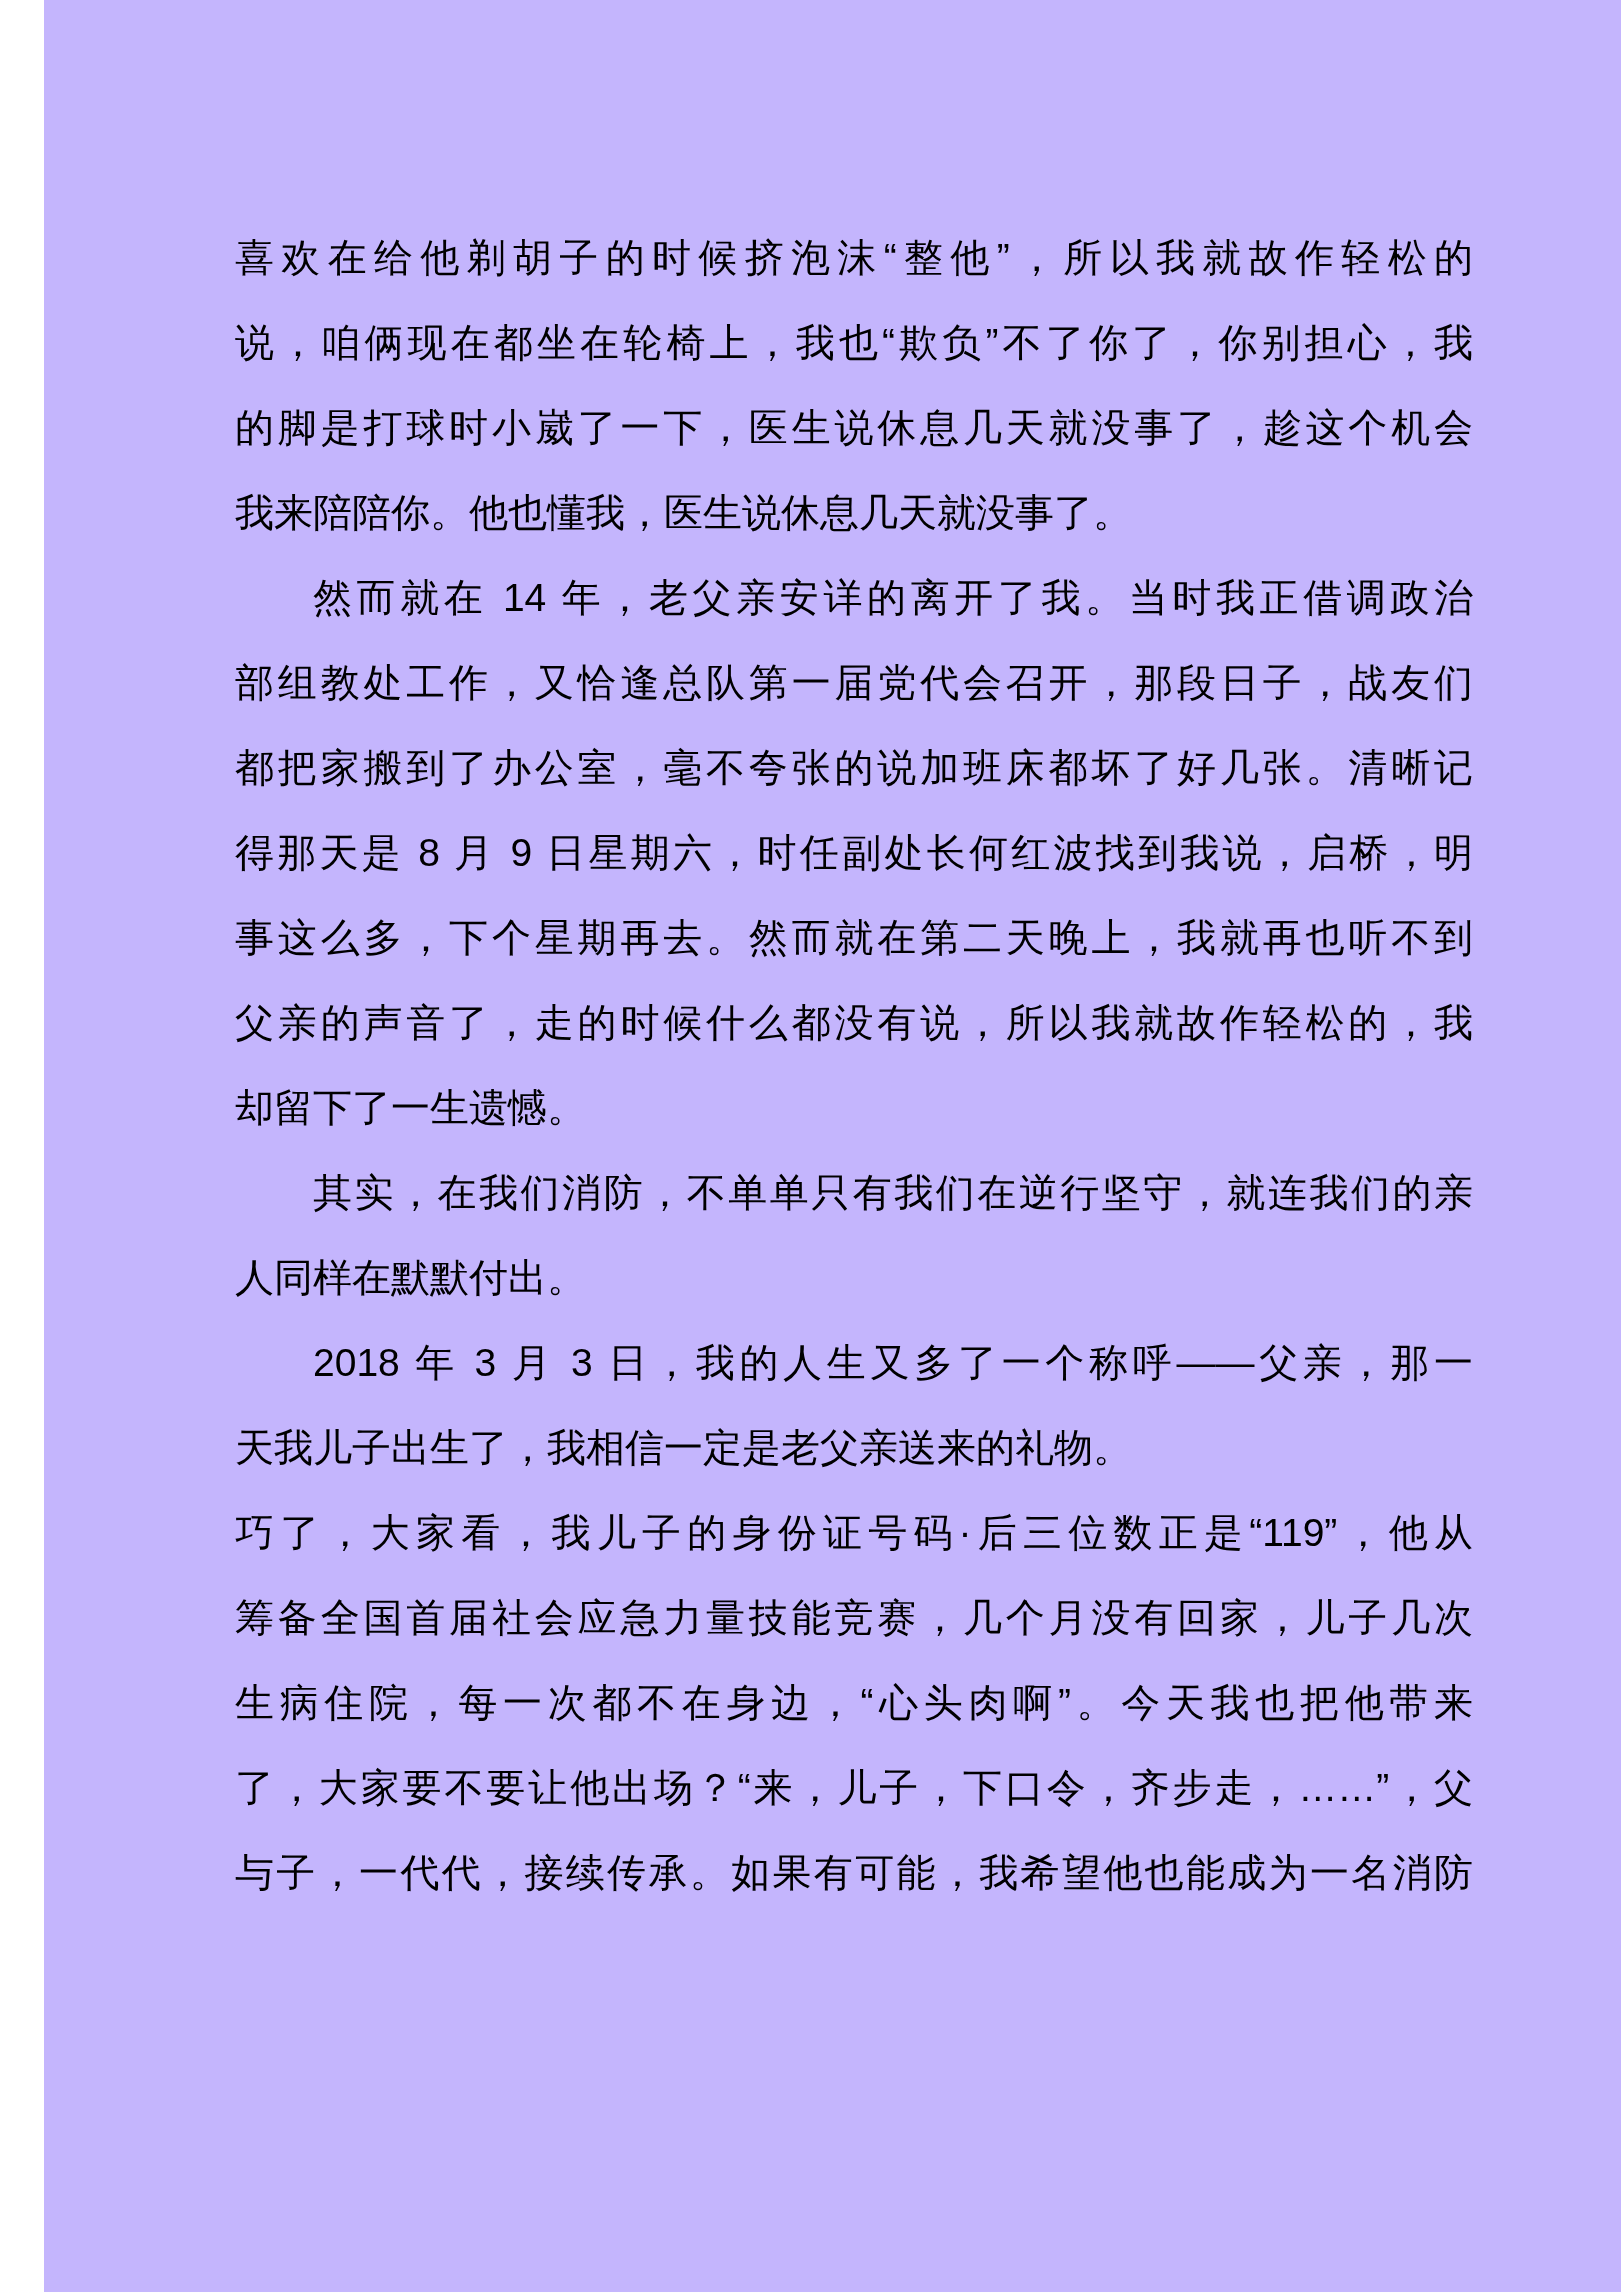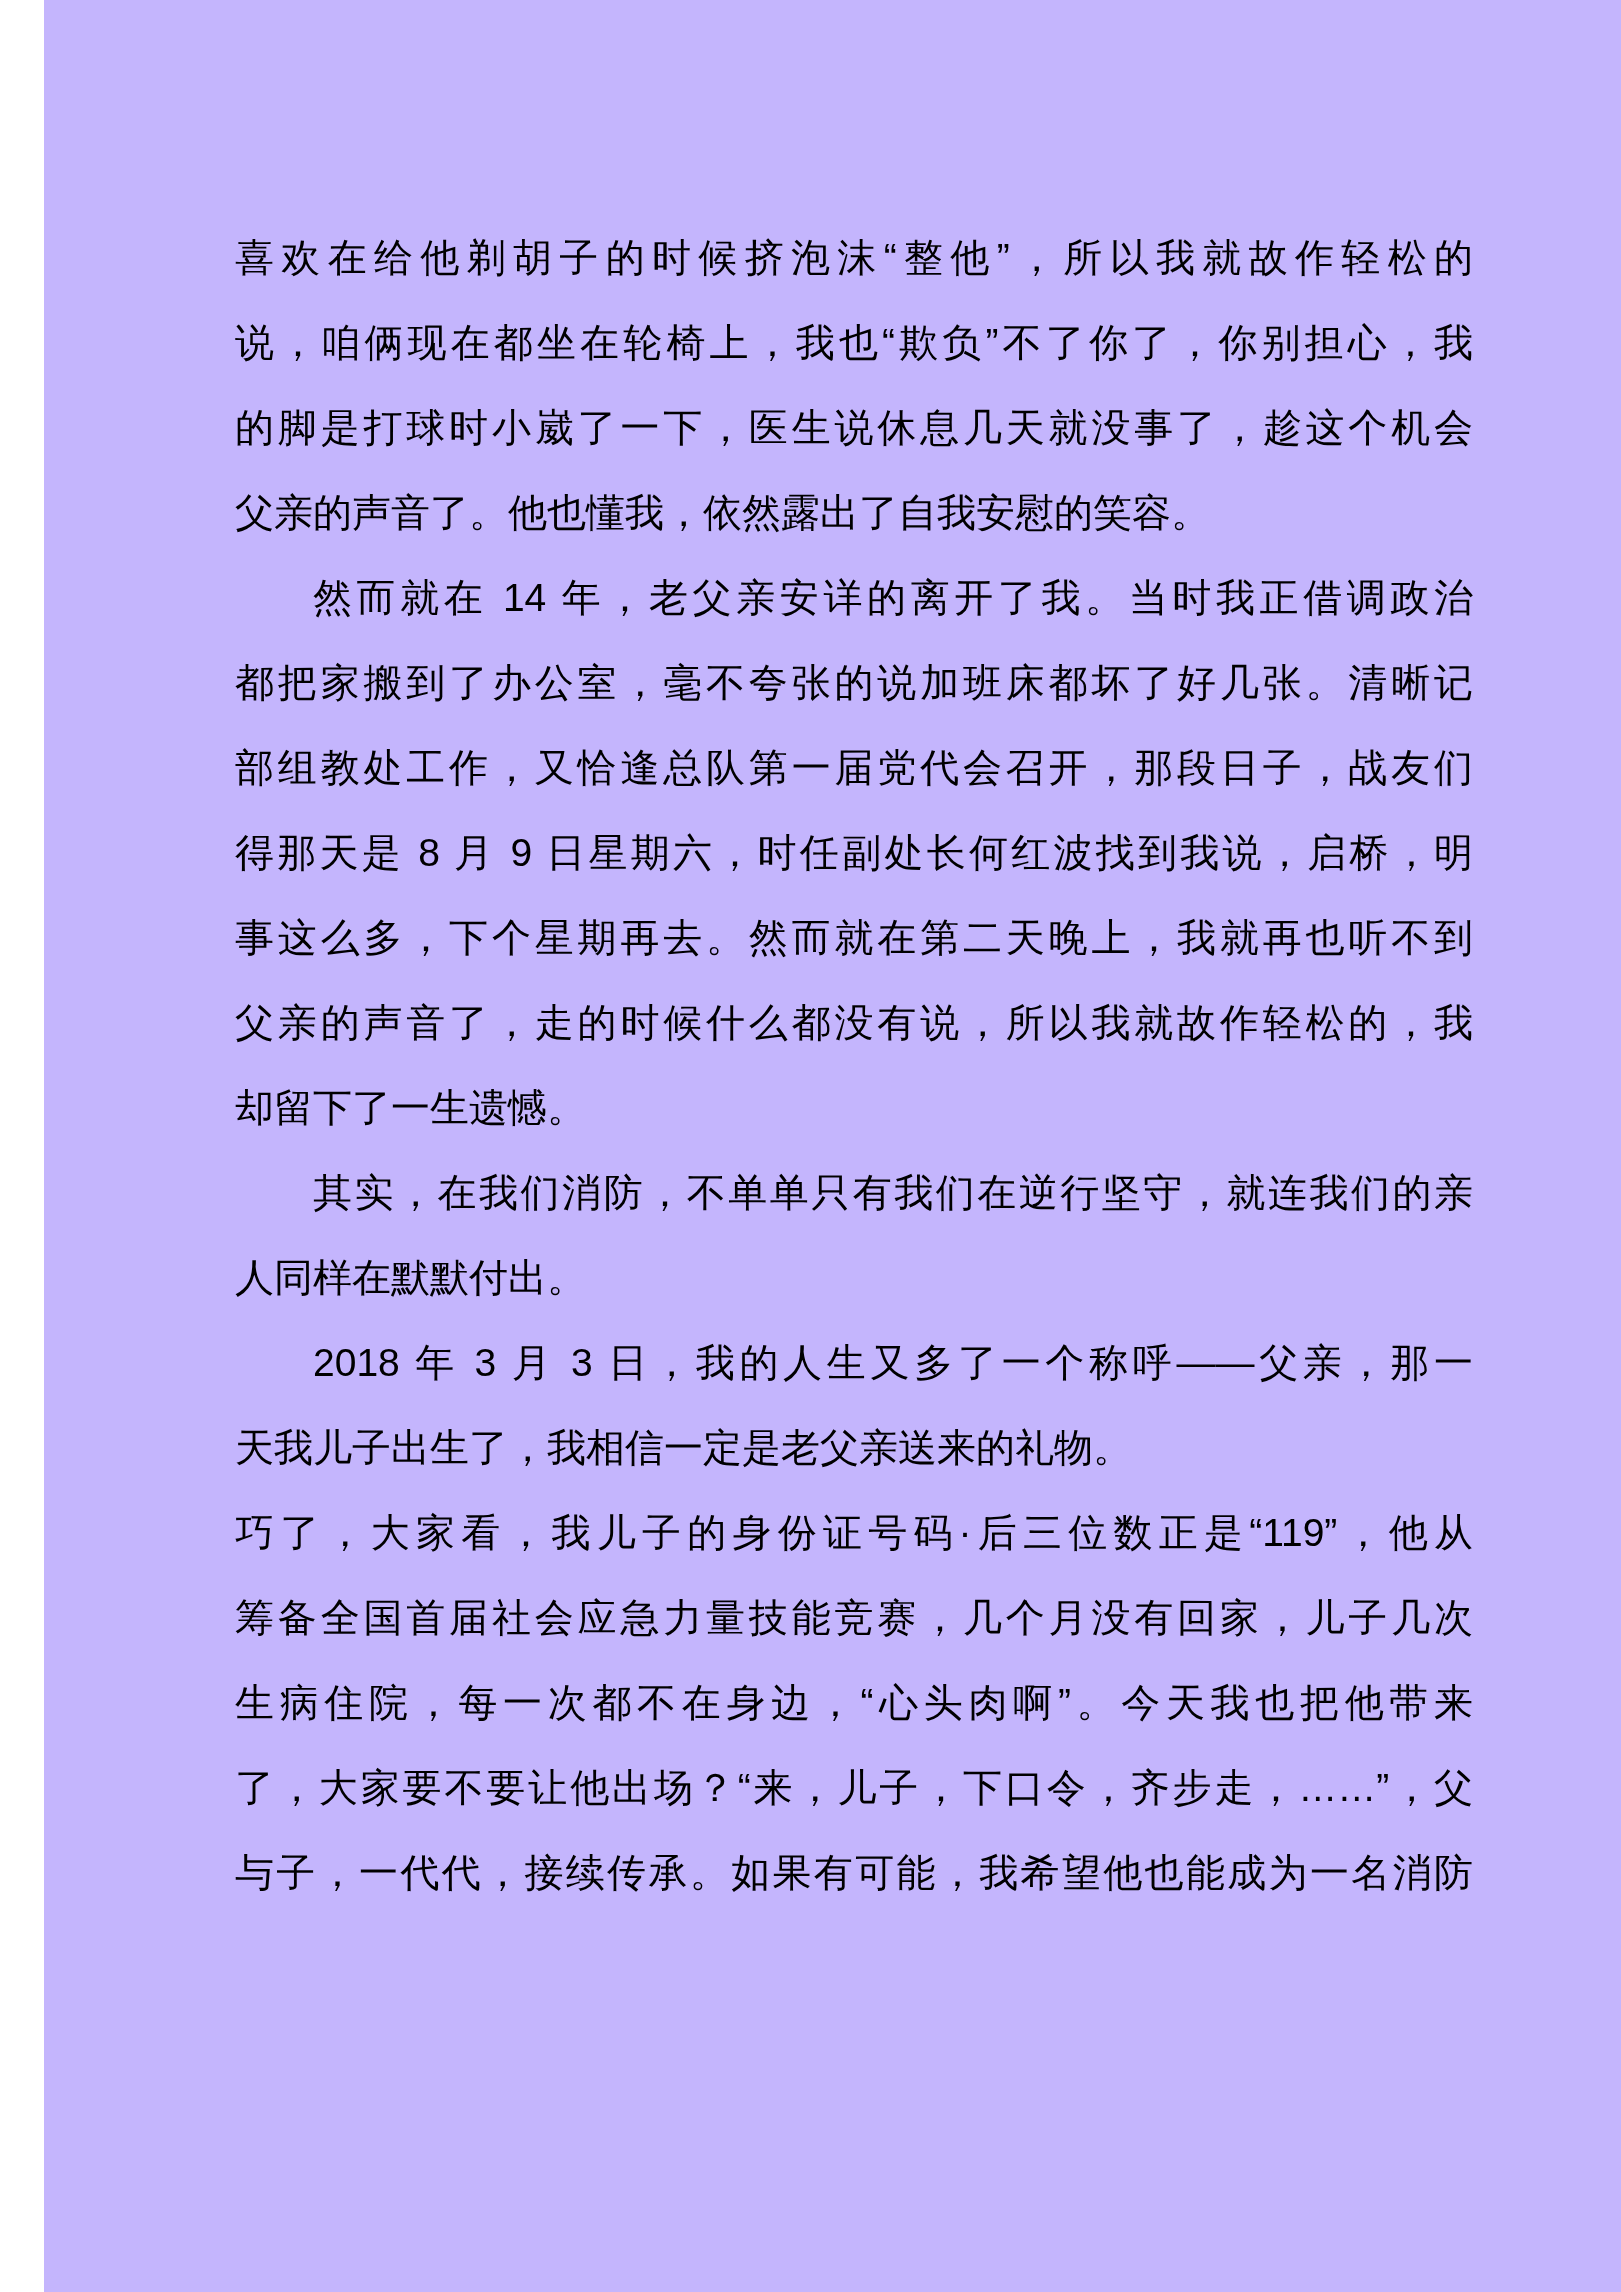--- a/index.html
+++ b/index.html
@@ -40,26 +40,26 @@
 </style>
 </head>
 <body>
 
 <div class="page">
   <div class="doc">
       <div class="para">
         <div class="t-line">喜欢在给他剃胡子的时候挤泡沫“整他”，所以我就故作轻松的</div>
         <div class="t-line">说，咱俩现在都坐在轮椅上，我也“欺负”不了你了，你别担心，我</div>
         <div class="t-line">的脚是打球时小崴了一下，医生说休息几天就没事了，趁这个机会</div>
-        <div class="t-line last">父亲的声音了。他也懂我，依然露出了自我安慰的笑容。</div>
+        <div class="t-line last">我来陪陪你。他也懂我，医生说休息几天就没事了。</div>
       </div>
       <div class="para">
         <div class="t-line indent">然而就在 14 年，老父亲安详的离开了我。当时我正借调政治</div>
+        <div class="t-line">部组教处工作，又恰逢总队第一届党代会召开，那段日子，战友们</div>
         <div class="t-line">都把家搬到了办公室，毫不夸张的说加班床都坏了好几张。清晰记</div>
-        <div class="t-line">部组教处工作，又恰逢总队第一届党代会召开，那段日子，战友们</div>
         <div class="t-line">得那天是 8 月 9 日星期六，时任副处长何红波找到我说，启桥，明</div>
         <div class="t-line">事这么多，下个星期再去。然而就在第二天晚上，我就再也听不到</div>
         <div class="t-line">父亲的声音了，走的时候什么都没有说，所以我就故作轻松的，我</div>
         <div class="t-line last">却留下了一生遗憾。</div>
       </div>
       <div class="para">
         <div class="t-line indent">其实，在我们消防，不单单只有我们在逆行坚守，就连我们的亲</div>
         <div class="t-line last">人同样在默默付出。</div>
       </div>
       <div class="para">

